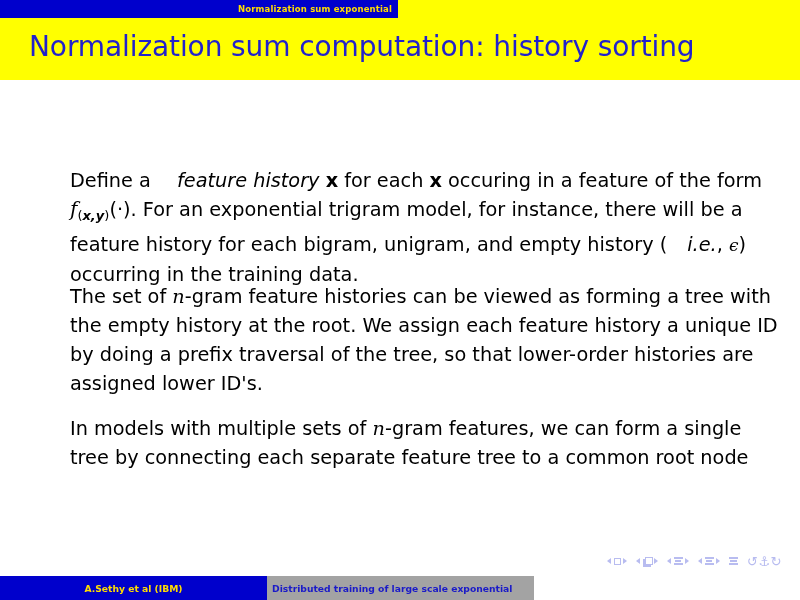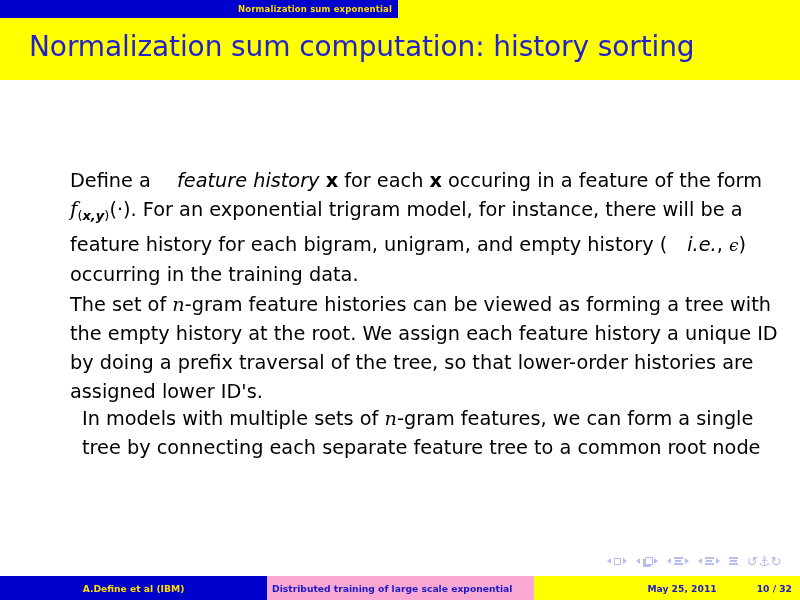--- a/index.html
+++ b/index.html
@@ -85,22 +85,22 @@
     left: 70px;
     width: 708px;
     color: #000000;
     font-size: 19.3px;
     line-height: 29px;
     text-align: left;
     font-family: "DejaVu Sans", sans-serif;
   }
 
   #para-1 { top: 86px; }
-  #para-2 { top: 210px; }
-  #para-3 { top: 324px; margin-left: 12px; }
+  #para-2 { top: 202px; }
+  #para-3 { top: 334px; }
 
   .it { font-style: italic; margin-left: 20px; }
   .bf { font-weight: bold; }
 
   
   .mathf {
     font-family: "DejaVu Serif", serif;
     font-style: italic;
     font-size: 20px;
   }
@@ -201,21 +201,21 @@
     overflow: hidden;
   }
   #foot-author {
     width: 267px;
     background: #0000cc;
     color: #ffdd00;
     justify-content: center;
   }
   #foot-title {
     width: 267px;
-    background: #f9a8d4;
+    background: #a3a3a3;
     color: #1a1ac8;
     padding-left: 5px;
   }
   #foot-meta {
     width: 266px;
     background: #ffff00;
     color: #1a1ac8;
     justify-content: flex-end;
     padding-right: 8px;
     gap: 40px;
@@ -285,19 +285,15 @@
         <i></i>
         <i></i>
         <i></i>
       </span>
   </span>
 
   <span class="nav-back">↺⚓↻</span>
 </div>
 
 <div id="footline">
-  <div class="foot-cell" id="foot-author">A.Define et al  (IBM)</div>
+  <div class="foot-cell" id="foot-author">A.Sethy et al  (IBM)</div>
   <div class="foot-cell" id="foot-title">Distributed training of large scale exponential</div>
-  <div class="foot-cell" id="foot-meta">
-    <span id="foot-date">May 25, 2011</span>
-    <span id="foot-page">10 / 32</span>
-  </div>
 </div>
 
 </body></html>

